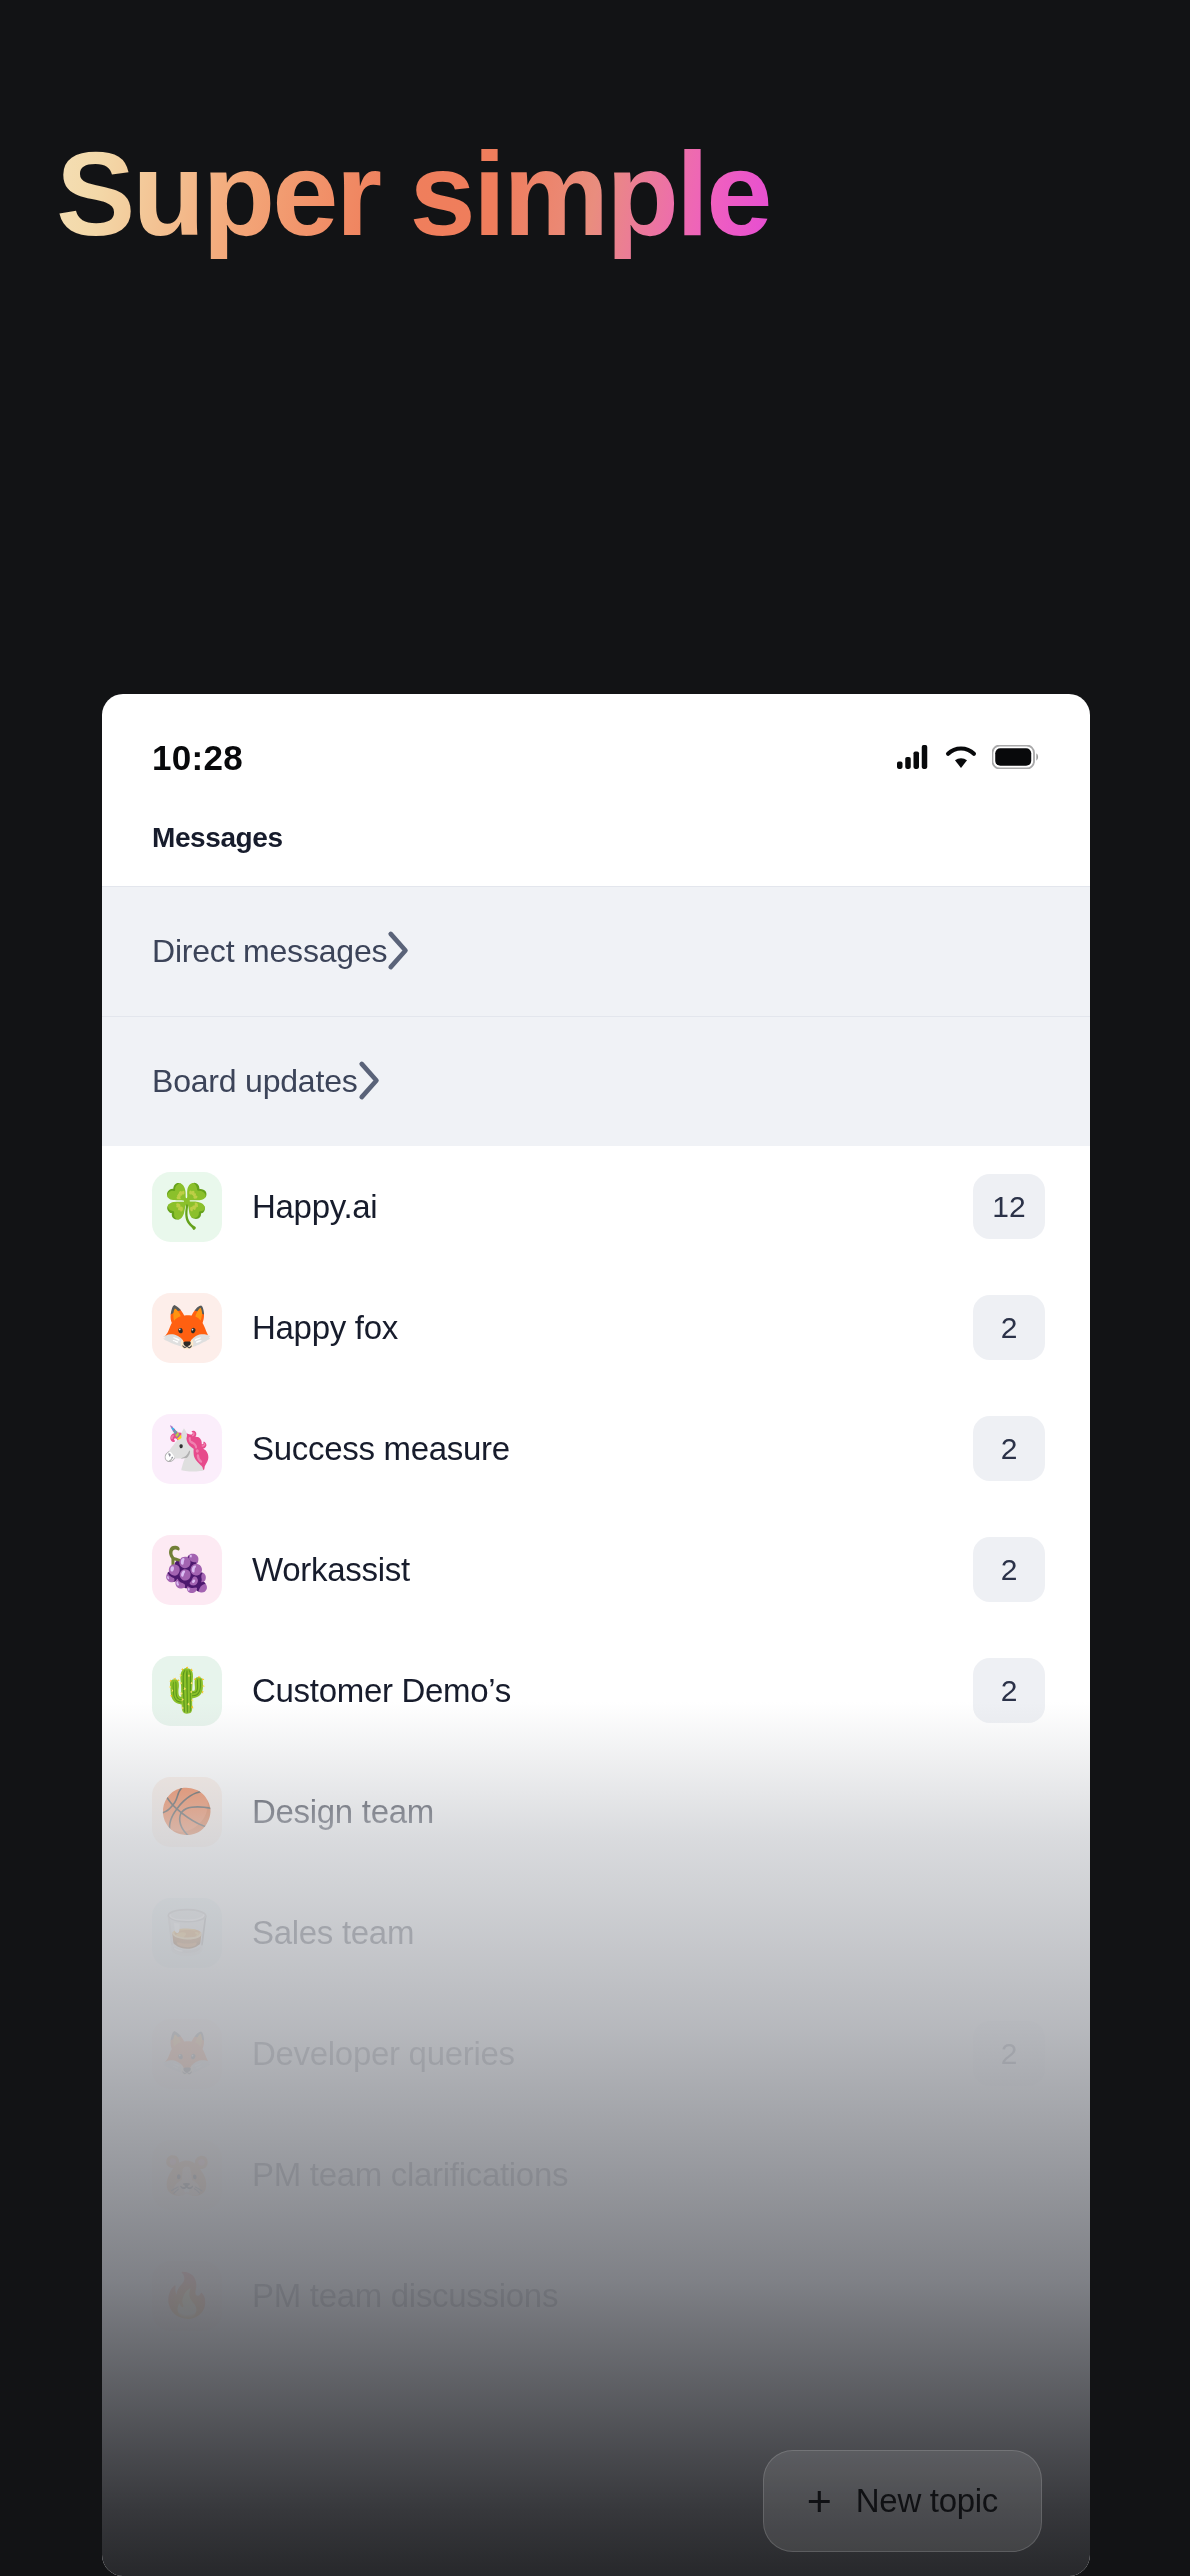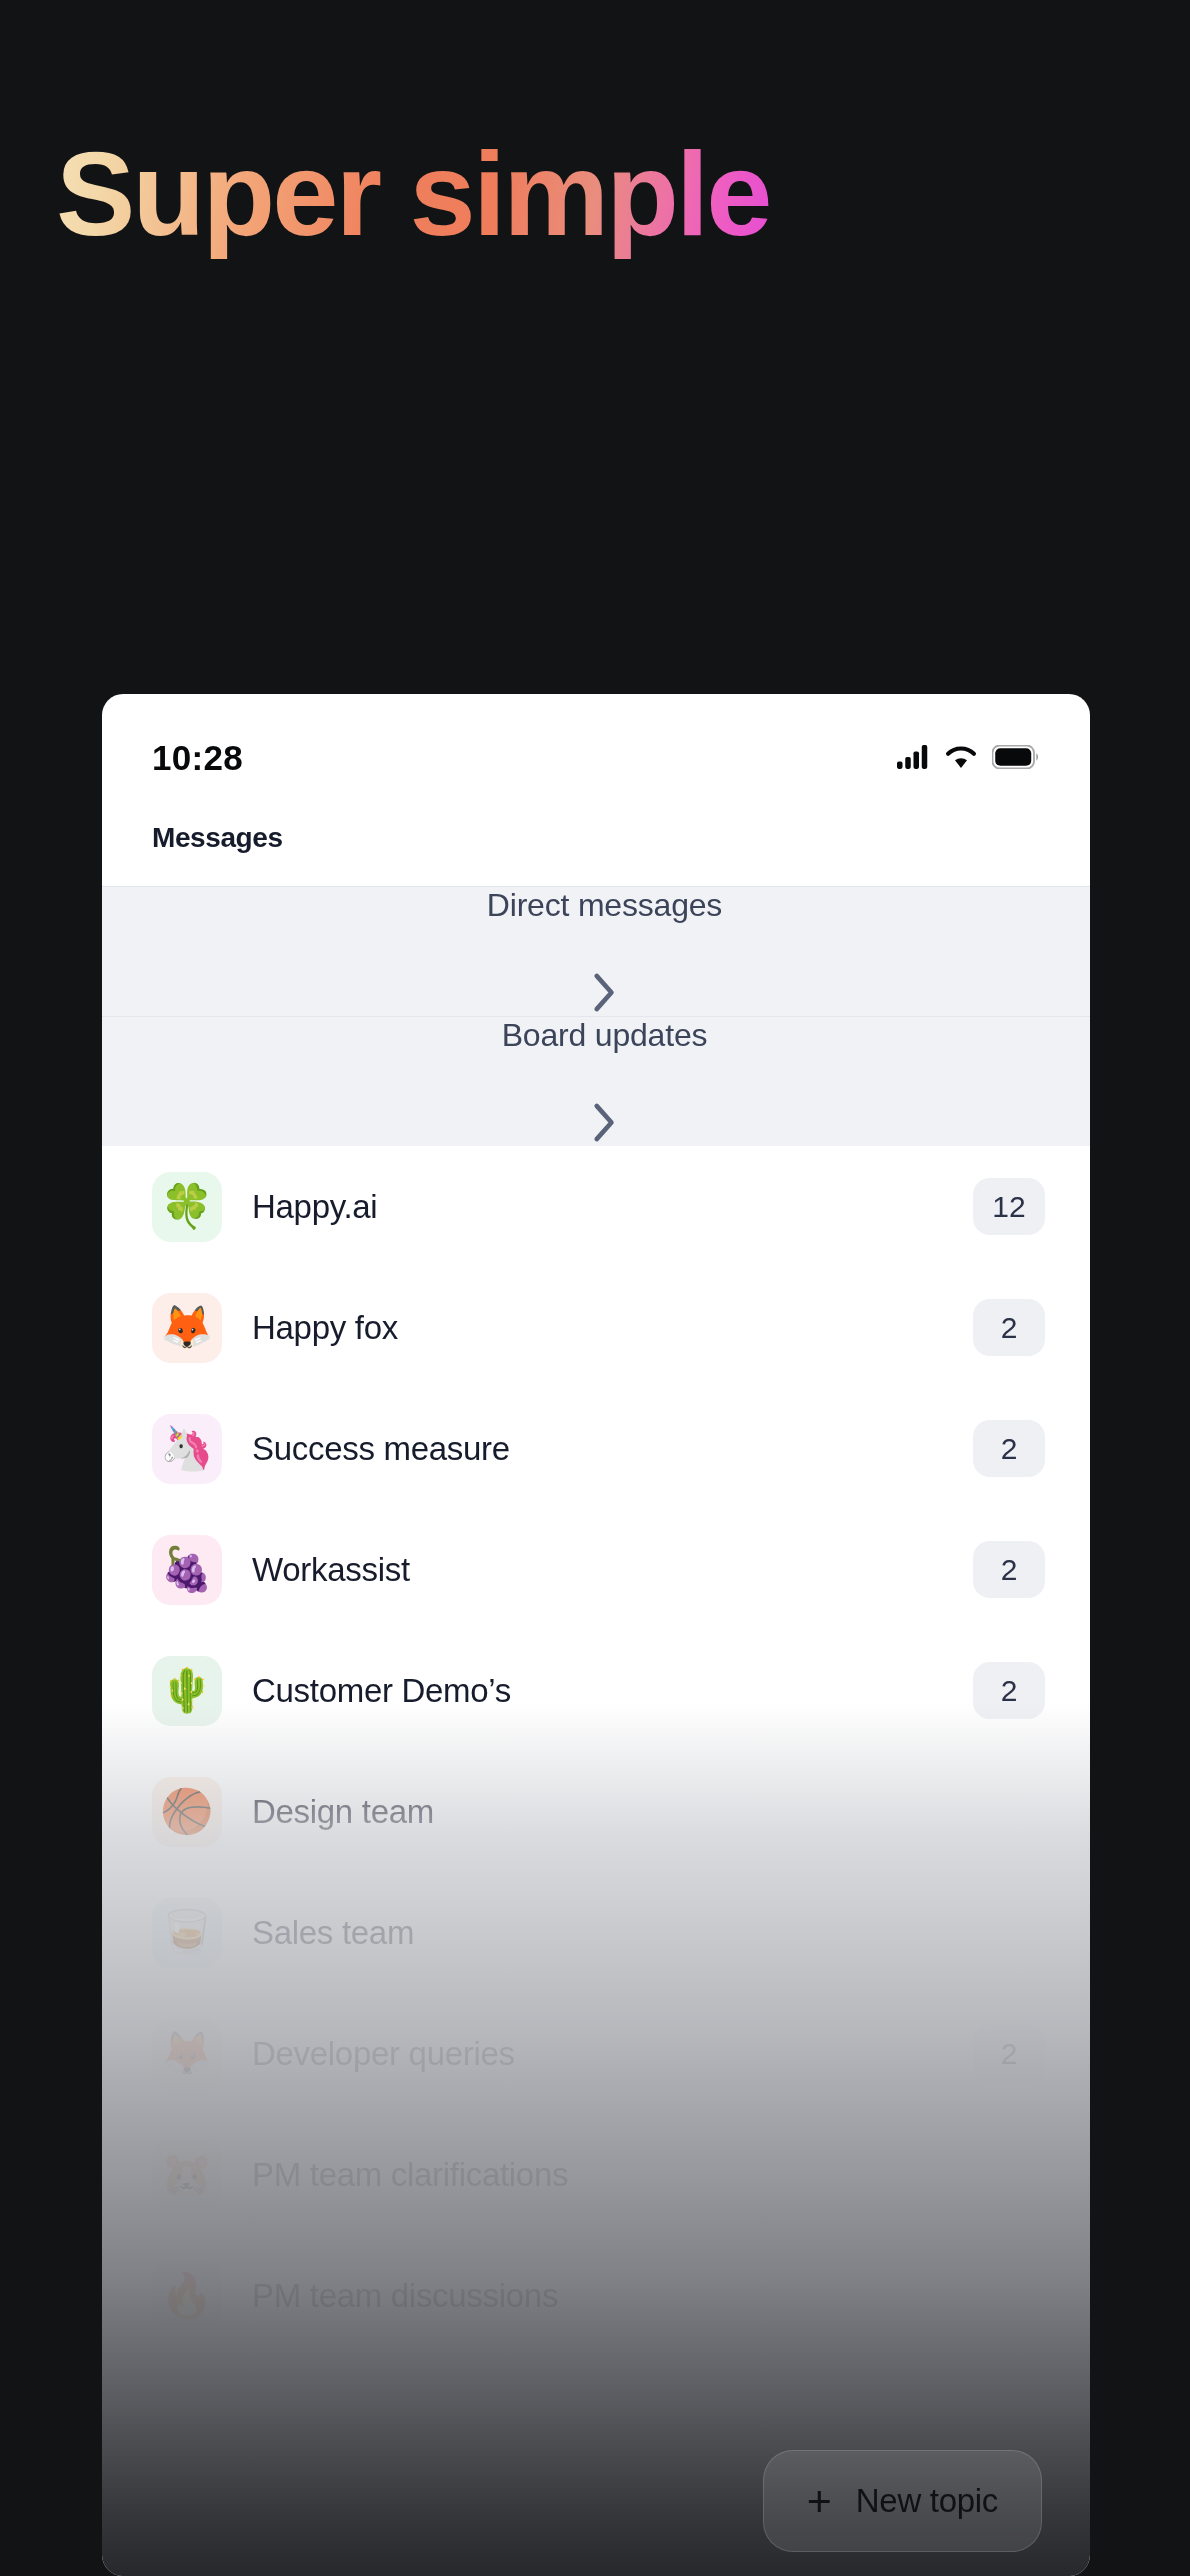--- a/index.html
+++ b/index.html
@@ -88,24 +88,22 @@
   .app-title {
     font-size:28px; font-weight:700;
     color:#171c2c; letter-spacing:-0.4px;
   }
 
   
   .band {
     background:#f0f2f6;
     height:130px;
     display:flex; align-items:center;
-    justify-content:space-between;
     padding:0 33px 0 50px;
     border-top:1.4px solid #e3e6ed;
-    flex-direction:column;
   }
   .band-label {
     font-size:32px; color:#3c4459;
     font-weight:400; letter-spacing:-0.2px;
   }
   .band.workspaces { border-bottom:1.4px solid #e3e6ed; }
   .band-actions { display:flex; align-items:center; gap:32px; }
   .icon-btn {
     width:54px; height:54px;
     display:flex; align-items:center; justify-content:center;
@@ -133,21 +131,21 @@
     flex:0 0 auto;
   }
   .ws-name {
     margin-left:30px;
     font-size:33px; color:#171c2c;
     letter-spacing:-0.3px;
     white-space:nowrap;
   }
   .ws-badge {
     margin-left:auto;
-    min-width:72px; height:57px;
+    min-width:72px; height:65px;
     border-radius:16.7px;
     background:#eef0f4;
     display:flex; align-items:center; justify-content:center;
     font-size:30px; color:#2b3248;
     padding:0 16.7px;
   }
   .ws-badge.empty { background:transparent; }
 
   
   .fade {

